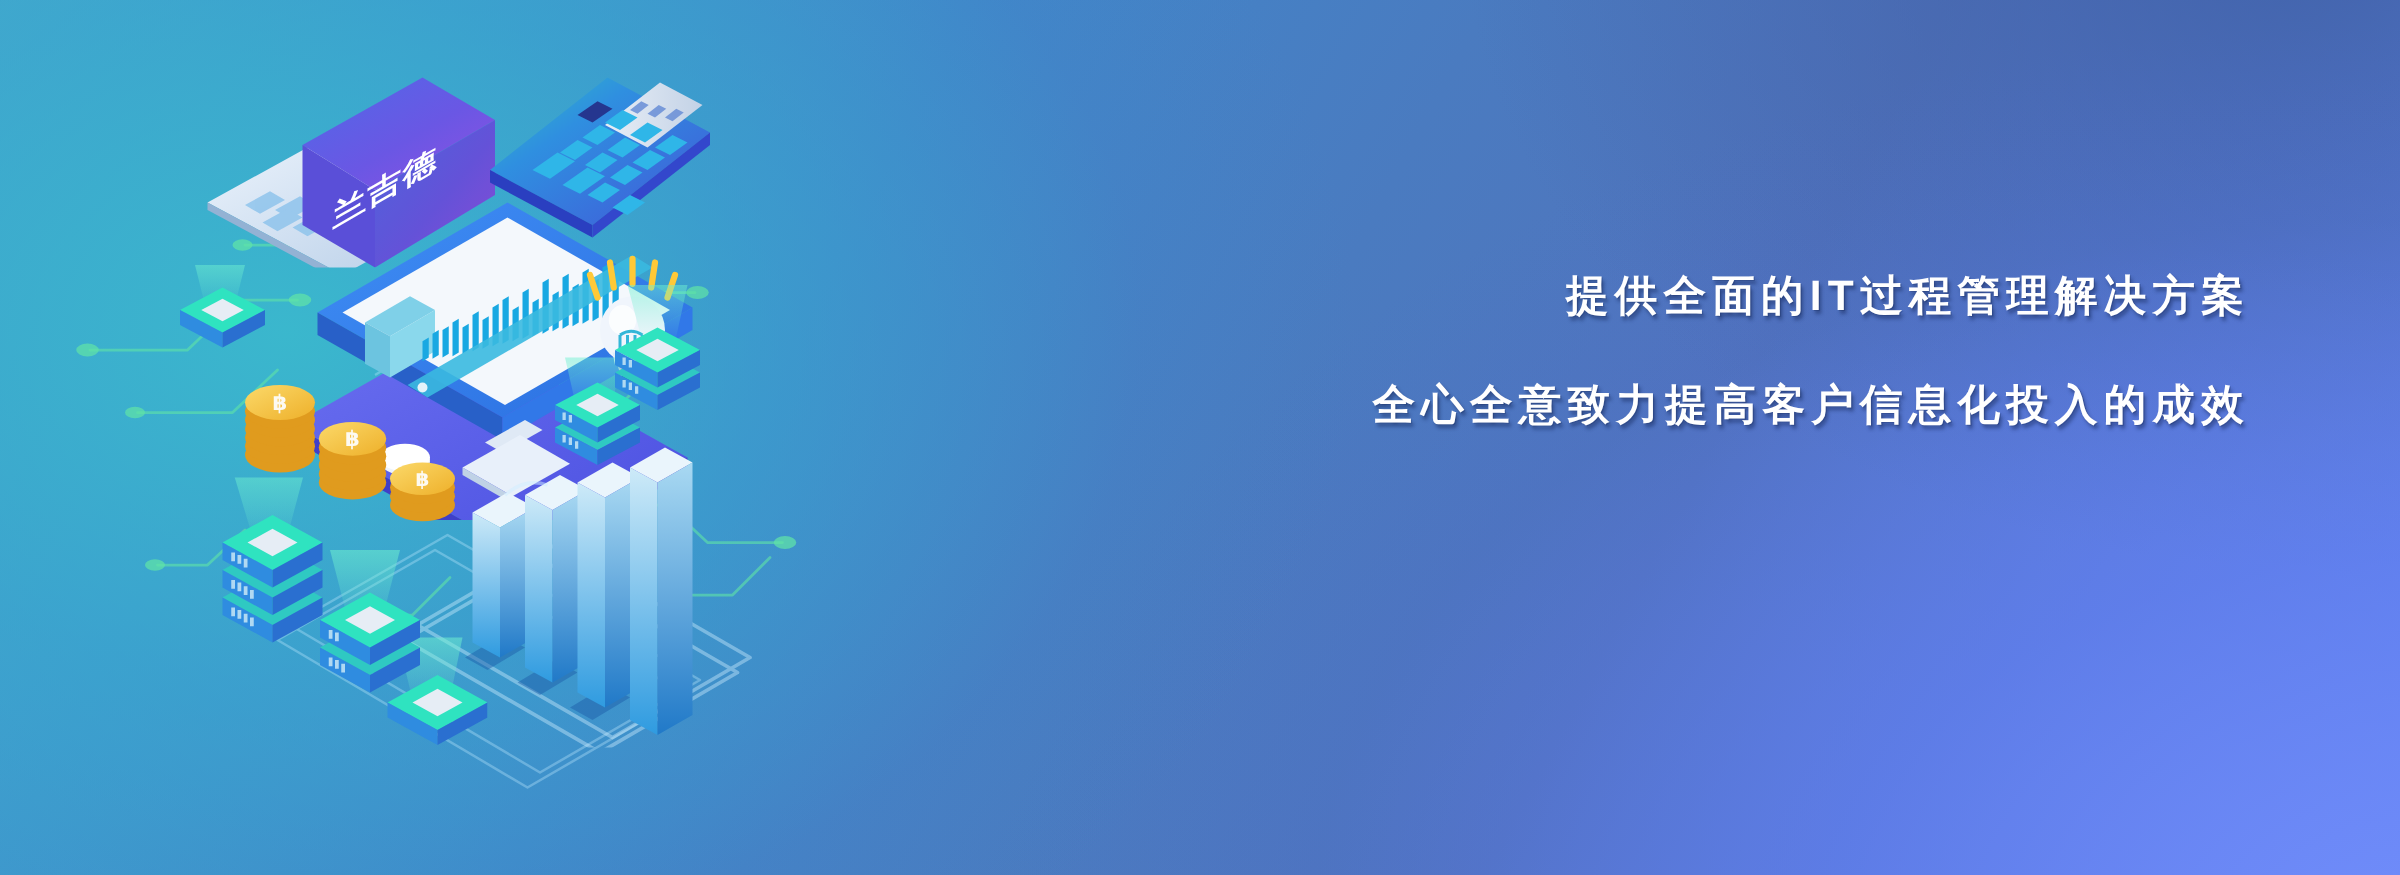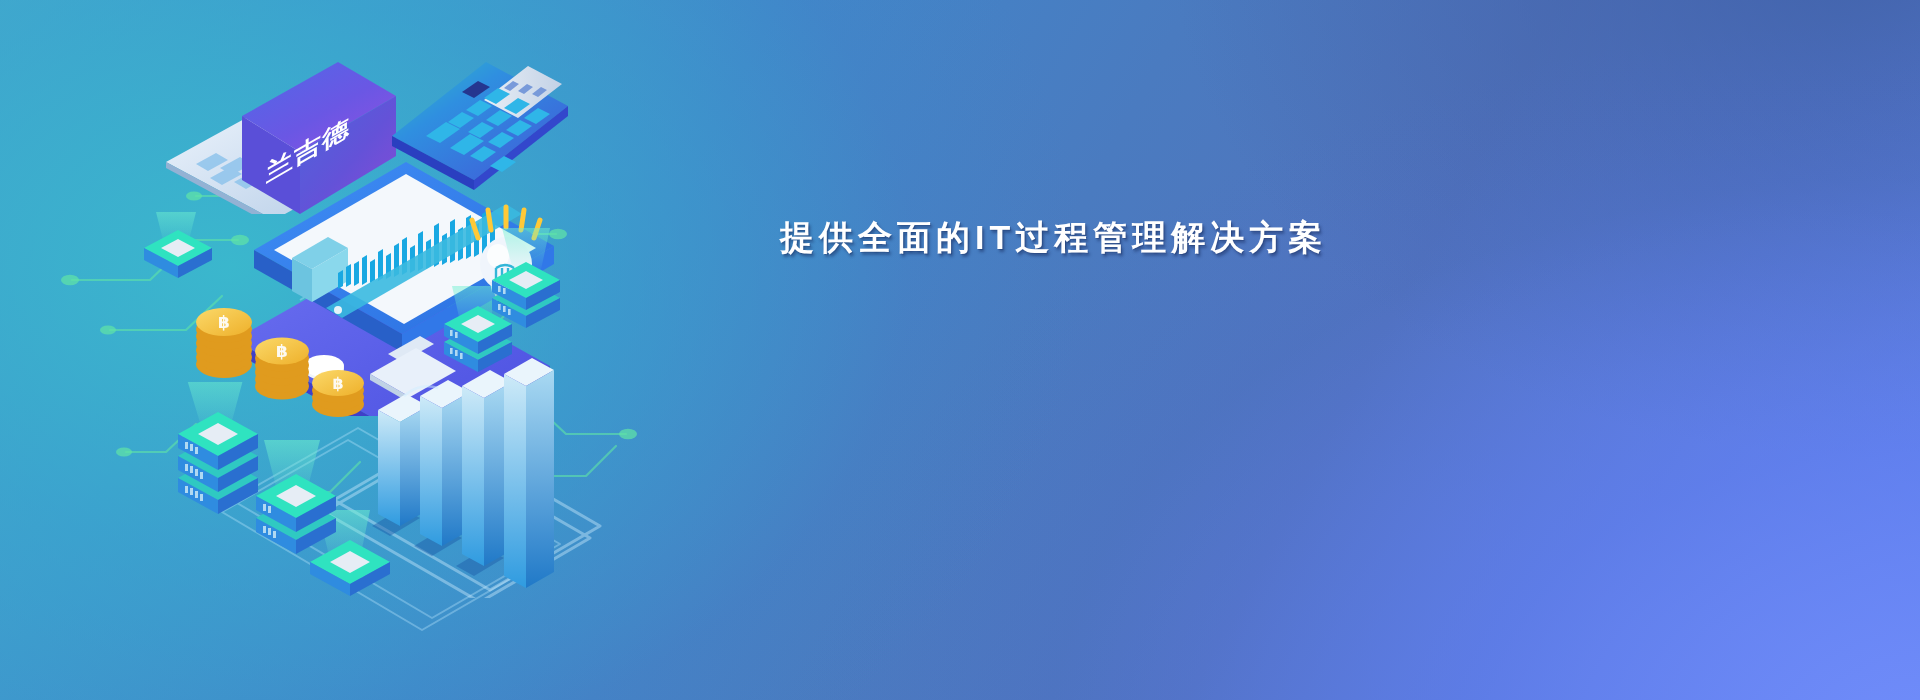--- a/index.html
+++ b/index.html
@@ -63,21 +63,21 @@
   #servers-left { left: 60px; top: 352px; width: 220px; height: 230px; }
   #servers-right { left: 330px; top: 196px; width: 160px; height: 160px; }
   #server-far { left: 30px; top: 178px; width: 80px; height: 80px; }
 
   
   #headline {
     position: absolute;
     left: 780px;
     top: 216px;
     width: 1020px;
-    text-align: left;
+    text-align: right;
     color: #ffffff;
   }
   .hl-line {
     font-family: "Liberation Sans", "DejaVu Sans", sans-serif;
     font-weight: bold;
     font-size: 34px;
     letter-spacing: 5px;
     line-height: 1.25;
     color: #ffffff;
     text-shadow:
@@ -508,15 +508,16 @@
       <path d="M 4 40 L 38 58 L 38 70 L 4 52 Z" fill="#2f8ce0"></path>
       <path d="M 38 58 L 72 40 L 72 52 L 38 70 Z" fill="#2a6fd0"></path>
       <path d="M 21 40 L 38 31 L 55 40 L 38 49 Z" fill="#e6edf5"></path>
     </svg>
 
   </div>
 
   <div id="headline">
     <div class="hl-line">提供全面的IT过程管理解决方案</div>
     <div class="hl-gap"></div>
+    <div class="hl-line">全心全意致力提高客户信息化投入的成效</div>
   </div>
 
 </div>
 
 </body></html>

